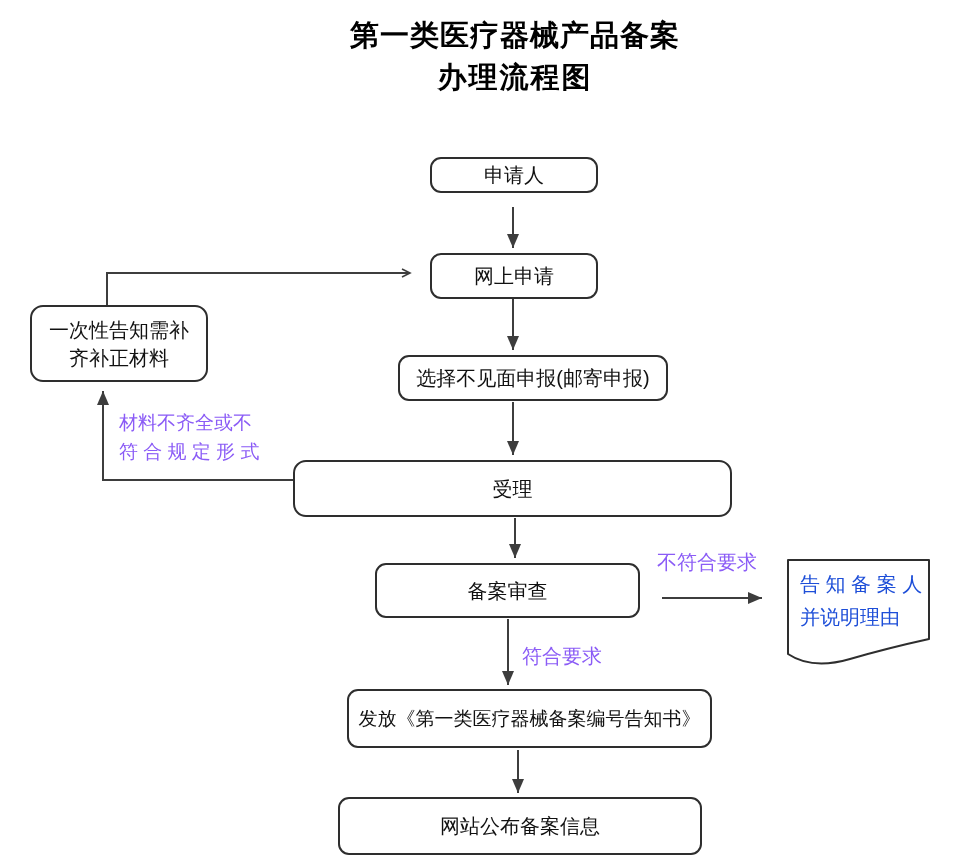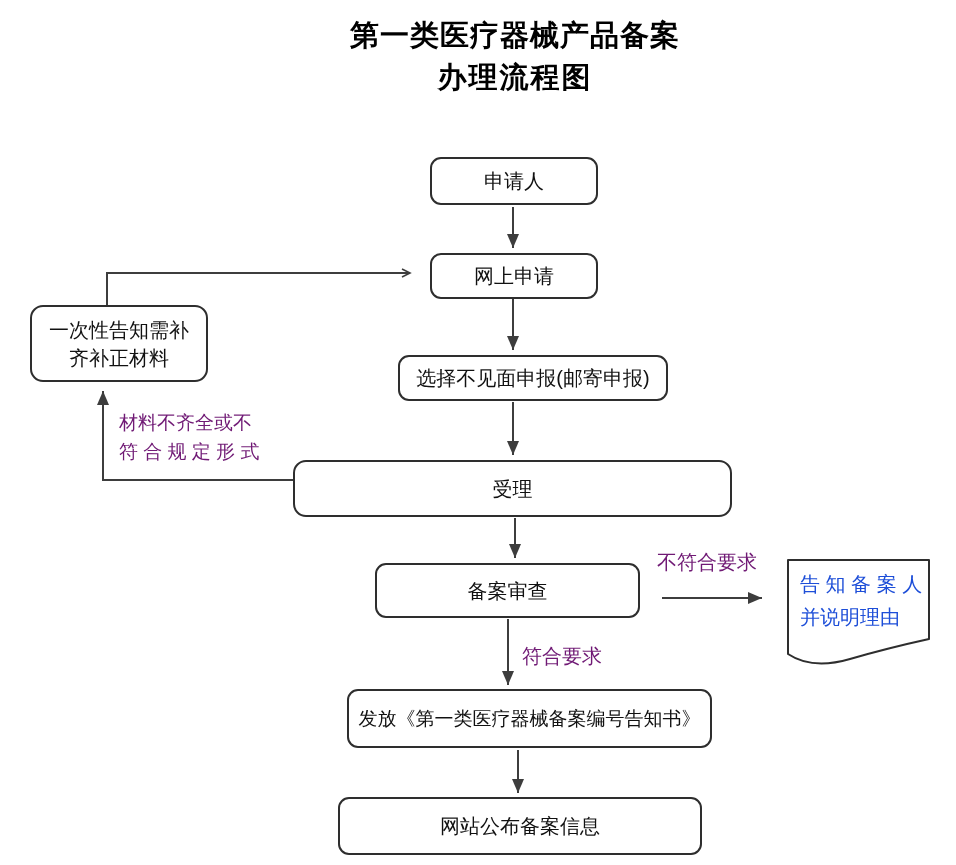--- a/index.html
+++ b/index.html
@@ -11,21 +11,21 @@
   .title{position:absolute;left:74px;right:0;top:0;text-align:center;font-weight:bold;color:#000;}
   .title .t1{position:absolute;left:0;right:0;top:16px;font-size:29px;letter-spacing:1px;}
   .title .t2{position:absolute;left:0;right:0;top:58px;font-size:29px;letter-spacing:2px;}
   .node{
     position:absolute;box-sizing:border-box;background:#ffffff;
     border:2px solid #2e2e2e;border-radius:11px;
     display:flex;align-items:center;justify-content:center;
     text-align:center;font-size:20px;line-height:26px;color:#111111;
   }
   .node.small-font{font-size:19px;}
-  .edge-label{position:absolute;font-size:20px;color:#701a75;white-space:nowrap;}
+  .edge-label{position:absolute;font-size:20px;color:#8b5cf6;white-space:nowrap;}
   .edge-label.two-line{line-height:29px;font-size:19px;white-space:normal;}
   .doc-shape{position:absolute;left:787px;top:559px;width:144px;height:114px;}
   .doc-shape svg{position:absolute;left:0;top:0;}
   .doc-text{position:absolute;left:13px;top:9px;font-size:20px;line-height:33px;white-space:nowrap;color:#1d4ed8;}
 </style>
 </head>
 <body>
 
 <div class="canvas">
 
@@ -49,21 +49,21 @@
       <polyline points="107,305 107,273 410,273" marker-end="url(#mk-open)"></polyline>
       <polyline points="293,480 103,480 103,391" marker-end="url(#mk-solid)"></polyline>
     </g>
   </svg>
 
   <div class="title">
     <div class="t1">第一类医疗器械产品备案</div>
     <div class="t2">办理流程图</div>
   </div>
 
-  <div class="node" style="left:430px;top:157px;width:168px;height:48px;">
+  <div class="node" style="left:430px;top:157px;width:168px;height:36px;">
     <span>申请人</span>
   </div>
 
   <div class="node" style="left:430px;top:253px;width:168px;height:46px;">
     <span>网上申请</span>
   </div>
 
   <div class="node" style="left:398px;top:355px;width:270px;height:46px;">
     <span>选择不见面申报(邮寄申报)</span>
   </div>

